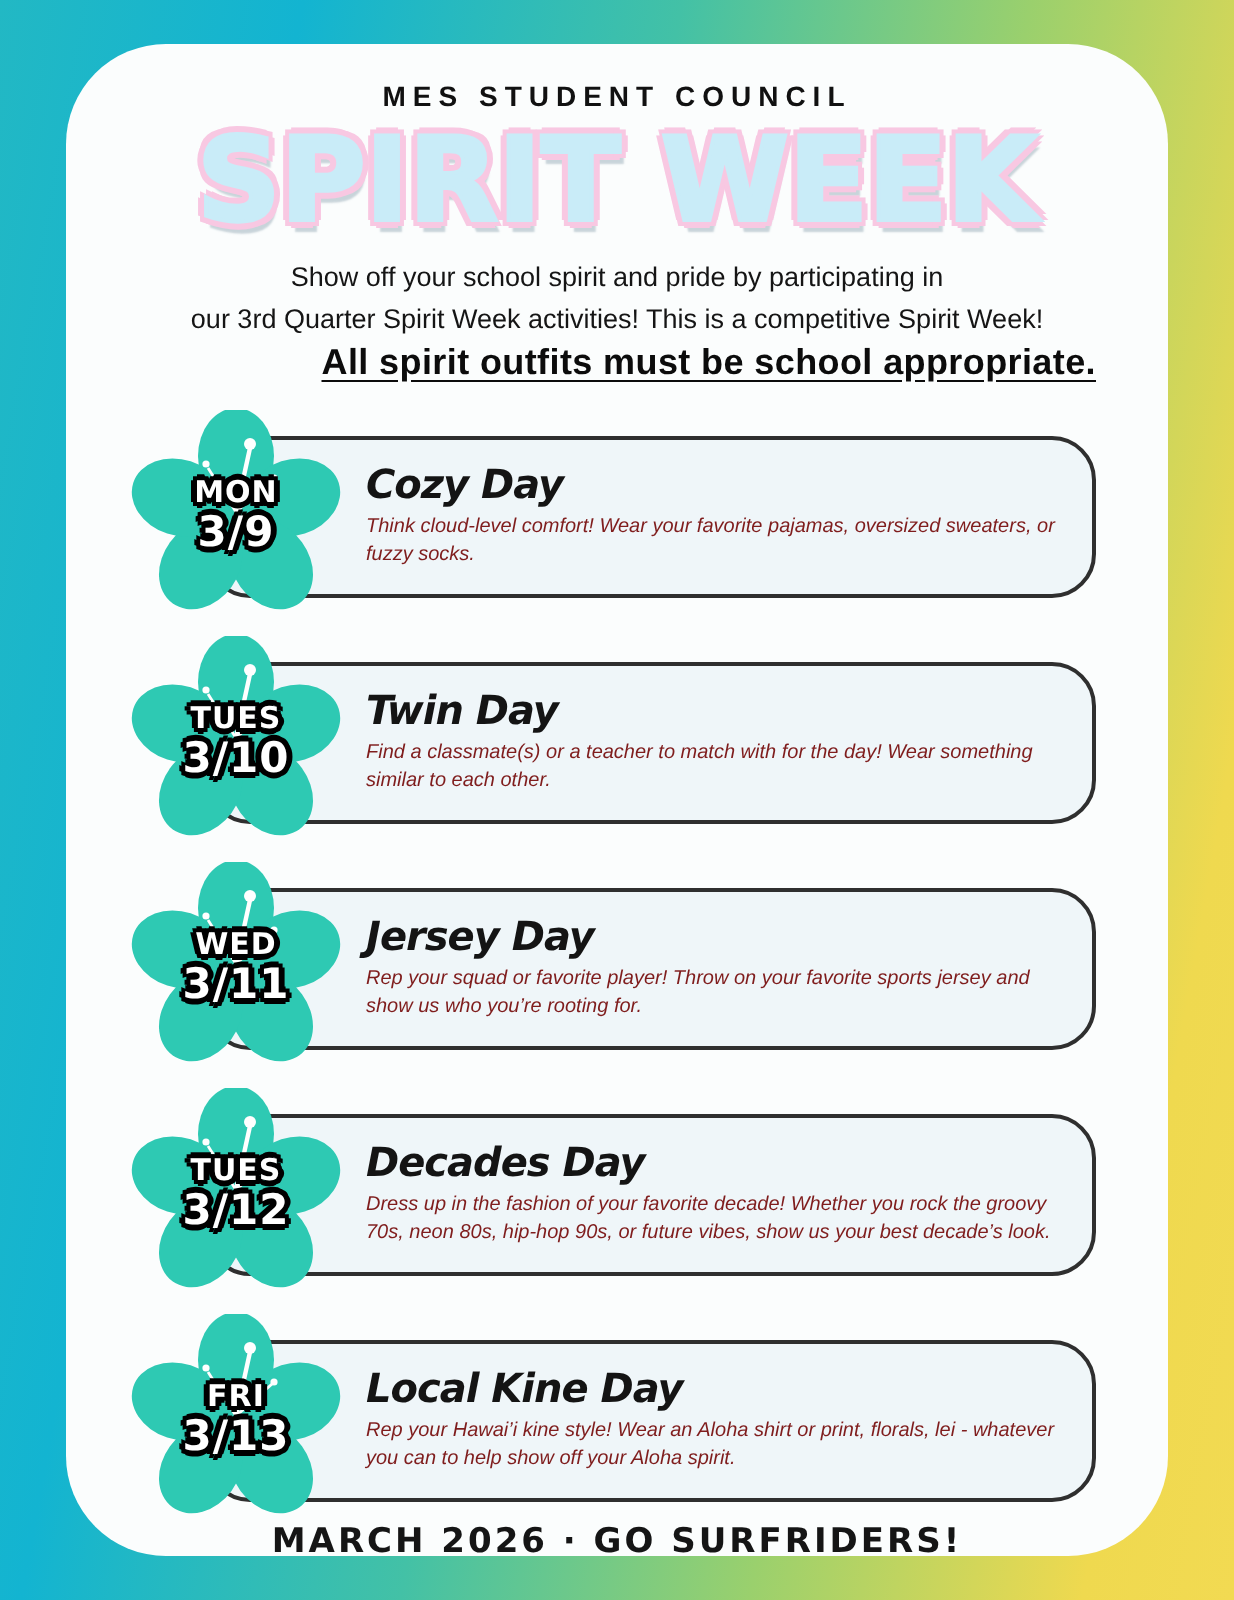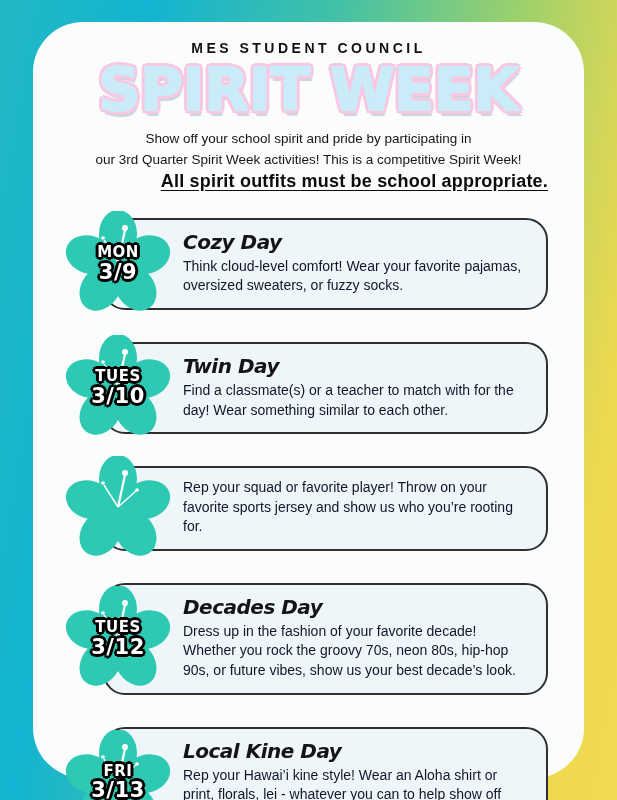--- a/index.html
+++ b/index.html
@@ -88,24 +88,25 @@
     font-family: "DejaVu Sans", "Liberation Sans", sans-serif;
     font-size: 20px;
     font-weight: bold;
     letter-spacing: -0.5px;
     color: #141414;
     margin-bottom: 3px;
     font-style: italic;
   }
 
   .day-desc {
-    font-size: 14px;
-    color: #0f172a;
+    font-size: 10px;
+    color: #7f1d1d;
     line-height: 1.4;
     max-width: 392px;
+    font-style: italic;
   }
 
   .flower {
     position: absolute;
     left: -38px;
     top: 50%;
     transform: translateY(-50%);
     width: 106px;
     height: 106px;
     z-index: 2;
@@ -213,22 +214,27 @@
         <div class="day-title">Twin Day</div>
         <div class="day-desc">Find a classmate(s) or a teacher to match with for the day! Wear something similar to each other.</div>
       </div>
     </div>
 
     <div class="day-row">
       <div class="flower">
         <svg viewBox="-53 -53 106 106">
             <use href="#hibiscus"></use>
           </svg>
-      </div>
-      <div class="day-box">
+        <div class="flower-label">
+          <div class="flower-day">WED</div>
+          <div class="flower-date">3/11</div>
+        </div>
+      </div>
+      <div class="day-box">
+        <div class="day-title">Jersey Day</div>
         <div class="day-desc">Rep your squad or favorite player! Throw on your favorite sports jersey and show us who you’re rooting for.</div>
       </div>
     </div>
 
     <div class="day-row">
       <div class="flower">
         <svg viewBox="-53 -53 106 106">
             <use href="#hibiscus"></use>
           </svg>
         <div class="flower-label">

